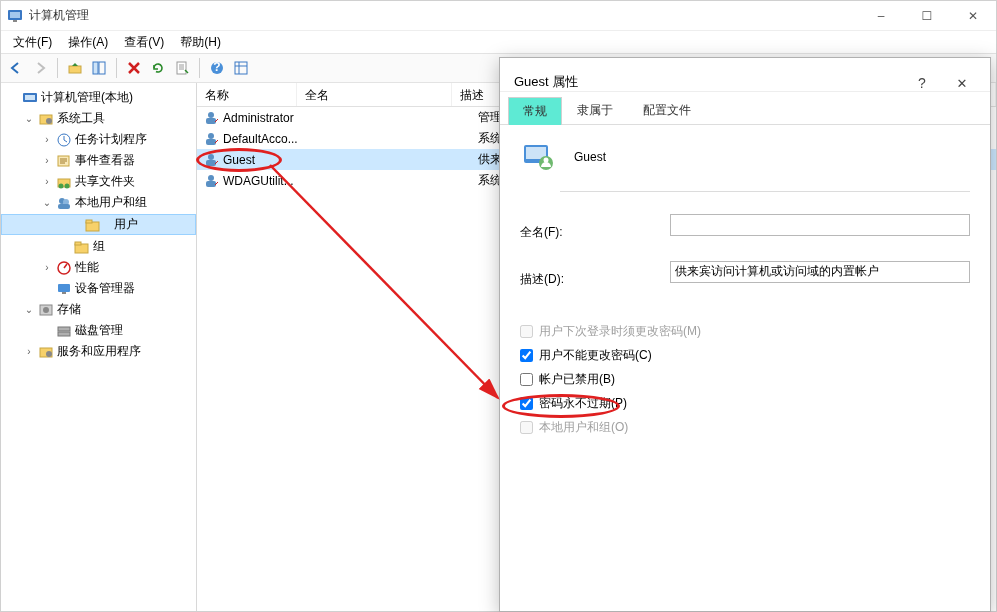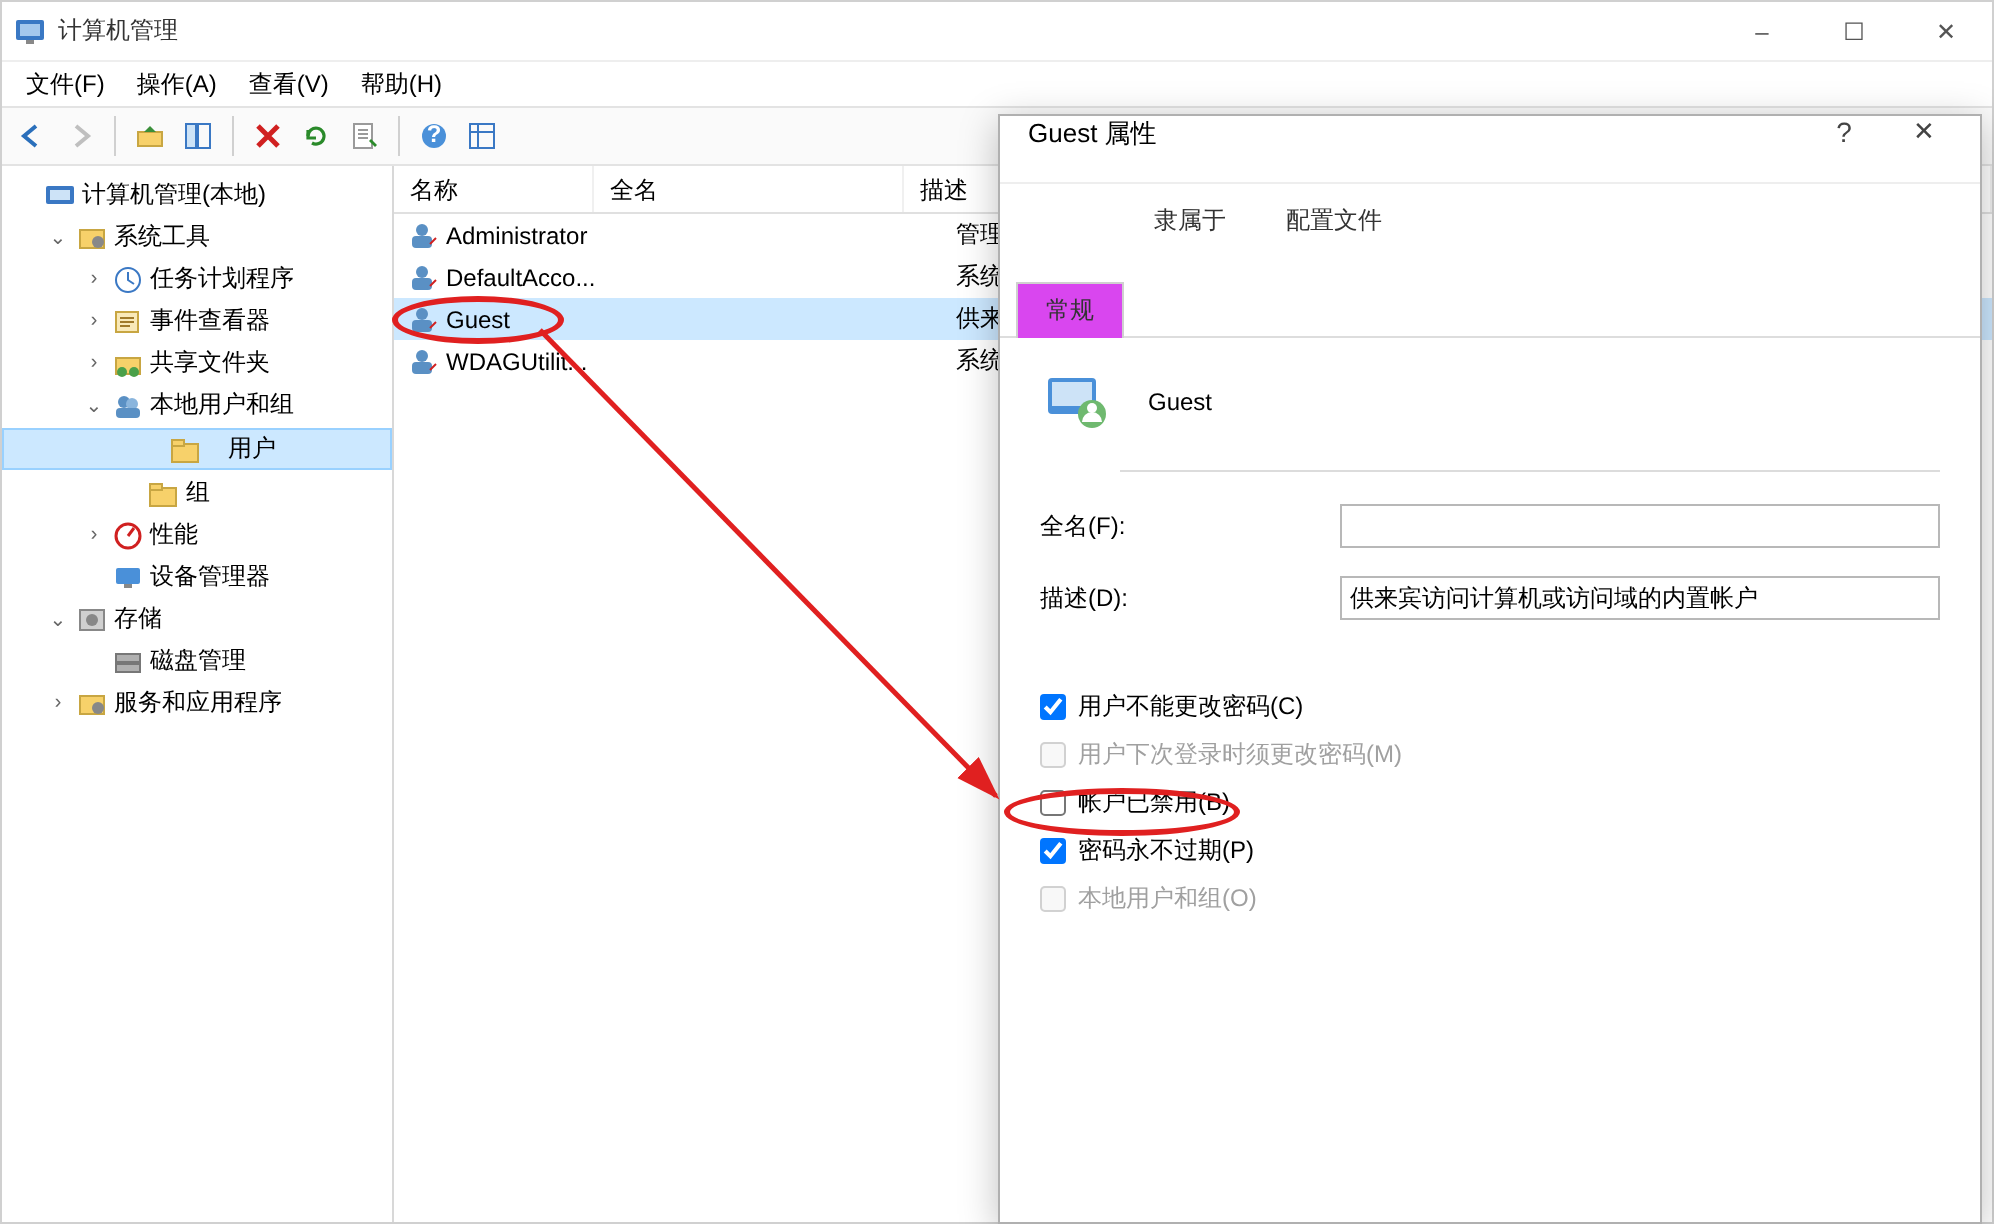--- a/index.html
+++ b/index.html
@@ -33,34 +33,34 @@
 .list-body .lrow { display:flex; align-items:center; padding:2px 6px; gap:4px;}
 .list-body .lrow.selected{ background:#cce8ff;}
 .list-body .licon{width:16px;height:16px;display:inline-flex;}
 .list-body .lname{width:92px}.list-body .lfull{width:155px}.list-body .ldesc{flex:1}
 
 .annot-circle1{position:absolute; left:196px; top:148px; width:86px; height:24px; border:3px solid #e02020; border-radius:50%; pointer-events:none;}
 .annot-circle2{position:absolute; left:502px; top:394px; width:118px; height:24px; border:3px solid #e02020; border-radius:50%; pointer-events:none; z-index:40;}
 .annot-arrow{position:absolute; left:0; top:0; pointer-events:none; z-index:39;}
 
 .dialog { position:absolute; left:499px; top:57px; width:492px; height:555px; background:#fff; border:1px solid #b0b0b0; box-shadow:0 4px 18px rgba(0,0,0,.25); display:flex; flex-direction:column; z-index:30;}
-.dlg-title { height:34px; display:flex; align-items:flex-start; padding:0 8px 0 14px; border-bottom:1px solid #eee;}
+.dlg-title { height:34px; display:flex; align-items:flex-end; padding:0 8px 0 14px; border-bottom:1px solid #eee;}
 .dlg-title .t{flex:1; font-size:13px;}
 .dlg-title .q{width:40px;text-align:center;font-size:14px;color:#444;}
 .dlg-title .x{width:40px;text-align:center;font-size:13px;color:#444;}
 .dlg-tabs { display:flex; border-bottom:1px solid #ddd; padding:4px 8px 0 8px; gap:0; }
 .dlg-tabs .tab{ padding:5px 14px; border:1px solid transparent; border-bottom:none; color:#333; }
-.dlg-tabs .tab.active{ background:#d946ef; border-color:#d0d0d0; position:relative; top:1px;margin-top:44px;}
+.dlg-tabs .tab.active{ background:#5eead4; border-color:#d0d0d0; position:relative; top:1px;}
 .dlg-body { flex:1; padding:14px 20px 0 20px; position:relative;}
 .acc-row{ display:flex; align-items:center; margin-bottom:16px;}
 .acc-row .bigicon{width:36px;height:36px;margin-right:18px;}
 .acc-row .aname{flex:1;}
 .divider{ height:1px; background:#dcdcdc; margin:4px 0 16px 40px;}
 .fld { display:flex; align-items:center; margin-bottom:14px;}
-.fld .lbl{width:150px;}
+.fld .lbl{width:150px;margin-top:16px;}
 .fld input{ flex:1; border:1px solid #b8b8b8; height:22px; padding:2px 4px; background:#fff;}
 .chk{ display:flex; align-items:center; gap:6px; margin:7px 0; }
 .chk input{width:13px;height:13px;}
 .chk.disabled{color:#a0a0a0;}
 .dlg-buttons{ display:flex; justify-content:flex-end; gap:8px; padding:10px 14px; border-top:1px solid #e8e8e8;}
 .dlg-buttons button{ width:86px; height:24px; border:1px solid #b5b5b5; background:#efefef;}
 </style>
 </head>
 <body>
 
@@ -414,28 +414,28 @@
     <div class="divider"></div>
     <div class="fld">
       <span class="lbl">全名(F):</span>
       <input type="text" value="" style="">
     </div>
     <div class="fld">
       <span class="lbl">描述(D):</span>
       <input type="text" value="供来宾访问计算机或访问域的内置帐户" style="">
     </div>
     <div style="height:14px"></div>
+    <div class="chk disabled">
+        <input type="checkbox" disabled="" style="">
+        <span>用户下次登录时须更改密码(M)</span>
+      </div>
     <div class="chk">
         <input type="checkbox" checked="" style="">
         <span>用户不能更改密码(C)</span>
       </div>
-    <div class="chk disabled">
-        <input type="checkbox" disabled="" style="">
-        <span>用户下次登录时须更改密码(M)</span>
-      </div>
     <div class="chk">
         <input type="checkbox" style="">
         <span>帐户已禁用(B)</span>
       </div>
     <div class="chk">
         <input type="checkbox" checked="" style="">
         <span>密码永不过期(P)</span>
       </div>
     <div class="chk disabled">
         <input type="checkbox" disabled="" style="">

